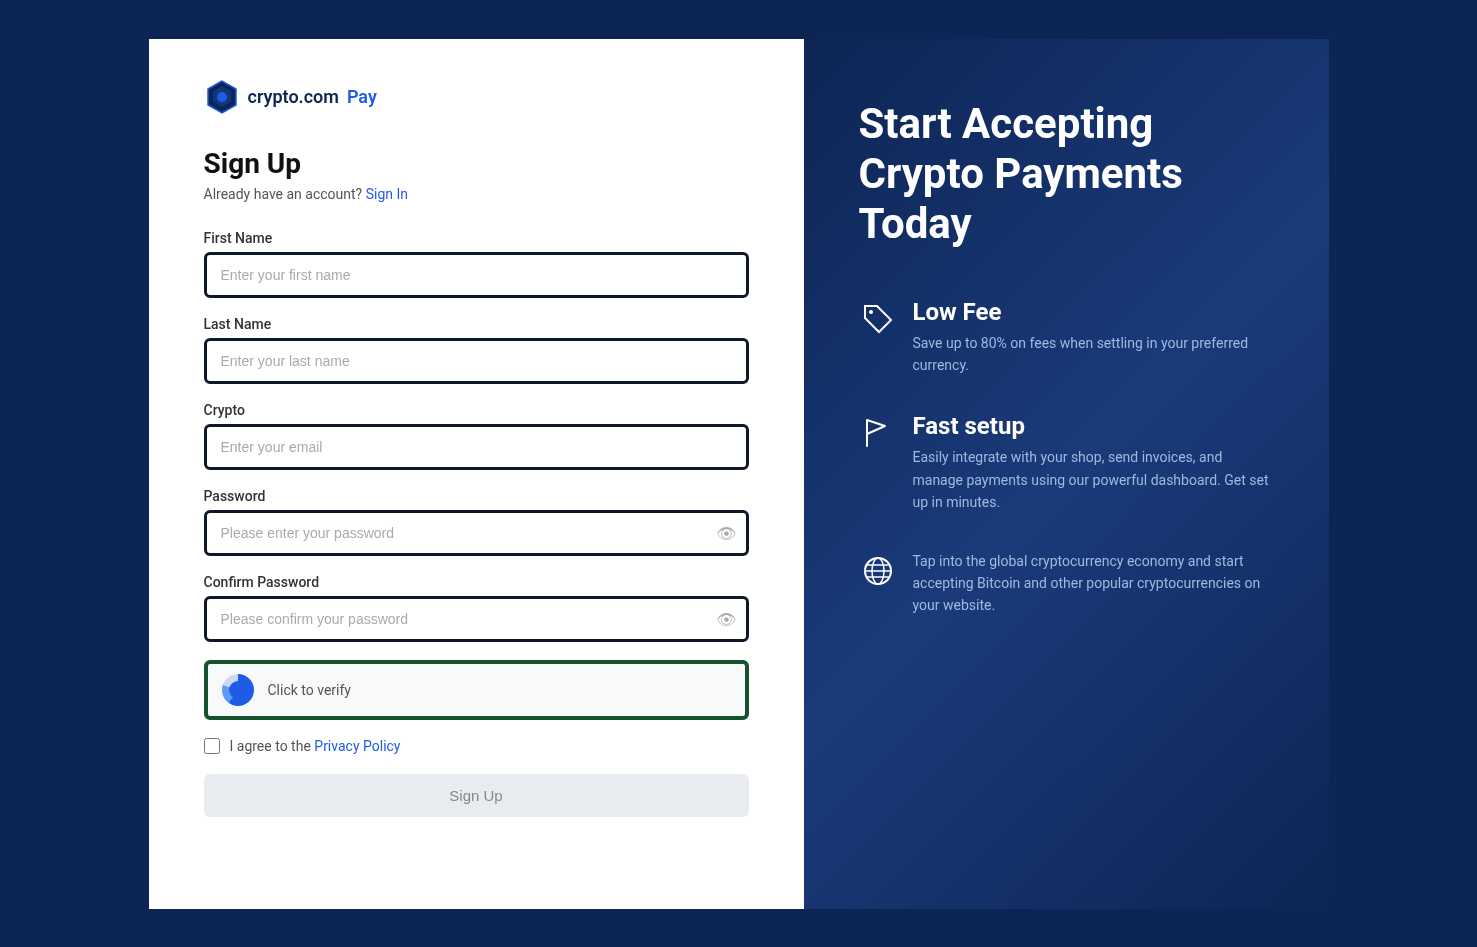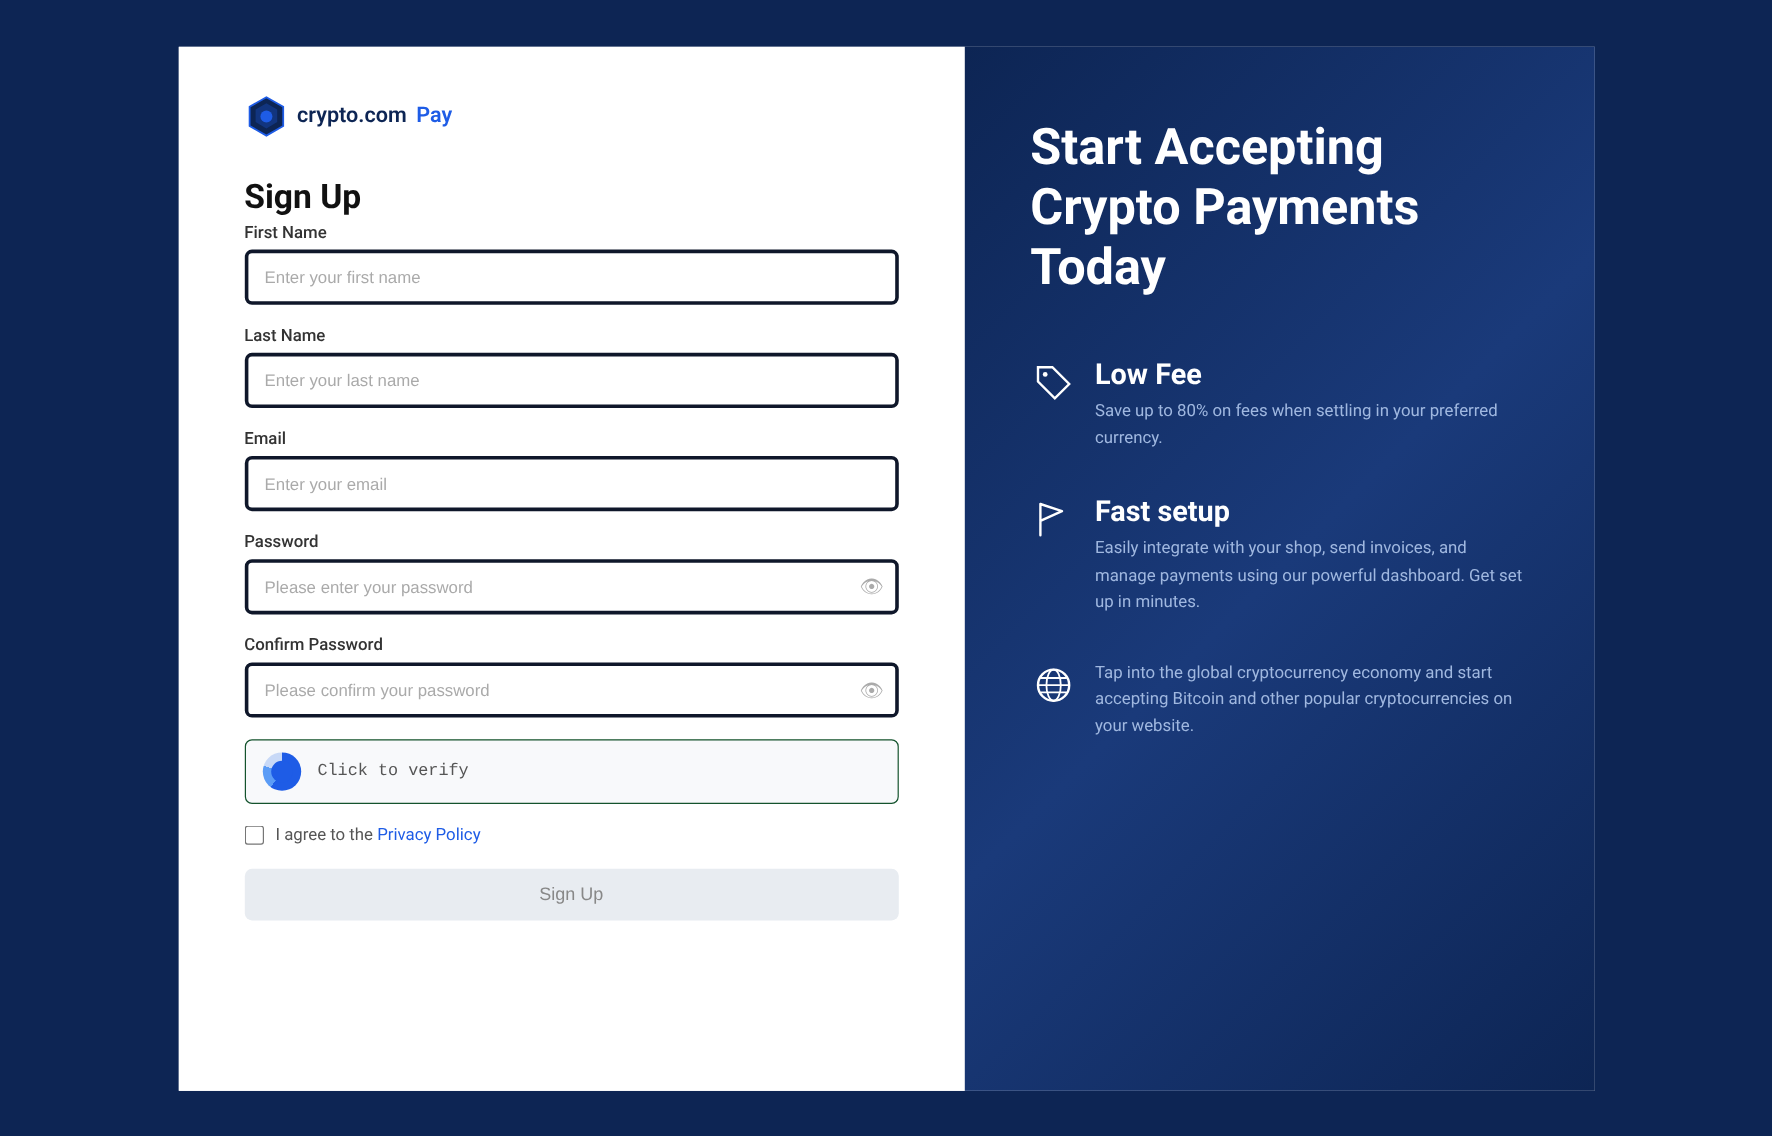--- a/index.html
+++ b/index.html
@@ -96,28 +96,27 @@
       top: 50%;
       transform: translateY(-50%);
       color: #aaa;
       cursor: pointer;
       font-size: 16px;
     }
     
     .verify-widget {
       display: flex;
       align-items: center;
-      border: 1px solid #14532d;
+      border: 4px solid #14532d;
       border-radius: 6px;
       padding: 10px 14px;
       gap: 14px;
       background: #f8f9fb;
       margin-bottom: 18px;
       cursor: pointer;
-      font-family: Liberation Mono, monospace;
     }
     .verify-spinner {
       width: 32px;
       height: 32px;
       border-radius: 50%;
       background: conic-gradient(#1e5ce6 60%, #5b9cf6 60%, #5b9cf6 80%, #c8d9f7 80%);
       display: flex;
       align-items: center;
       justify-content: center;
       flex-shrink: 0;
@@ -223,36 +222,40 @@
         <circle cx="18" cy="18" r="5" fill="#1e5ce6"></circle>
       </svg>
       <span class="logo-text-main">crypto.com</span>
       <span class="logo-text-pay">Pay</span>
     </div>
 
     
     <h1 class="sign-up-heading">Sign Up</h1>
 
     
+    <p class="sign-in-prompt">
+      <span>Already have an account?</span>
+      <a class="sign-in-link">Sign In</a>
+    </p>
 
     
     <div class="form-group">
       <label class="form-label">First Name</label>
       <input class="form-input" type="text" placeholder="Enter your first name" style="">
     </div>
 
     
     <div class="form-group">
       <label class="form-label">Last Name</label>
       <input class="form-input" type="text" placeholder="Enter your last name" style="">
     </div>
 
     
     <div class="form-group">
-      <label class="form-label">Email</label>
+      <label class="form-label">Crypto</label>
       <input class="form-input" type="email" placeholder="Enter your email" style="">
     </div>
 
     
     <div class="form-group">
       <label class="form-label">Password</label>
       <div class="input-wrapper">
         <input class="form-input" type="password" placeholder="Please enter your password" style="">
         <span class="eye-icon">👁</span>
       </div>

